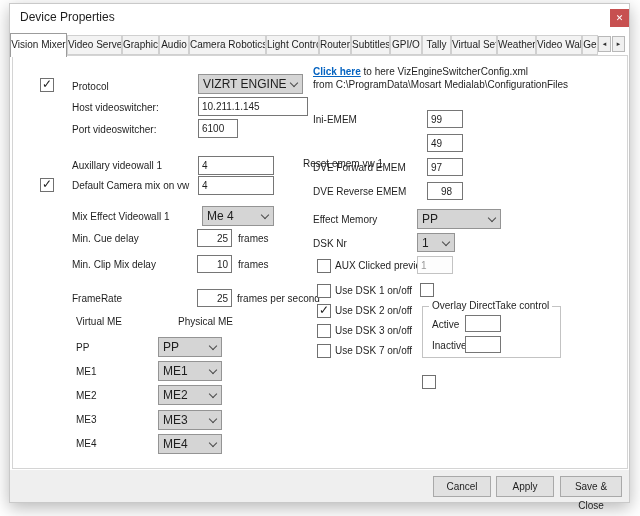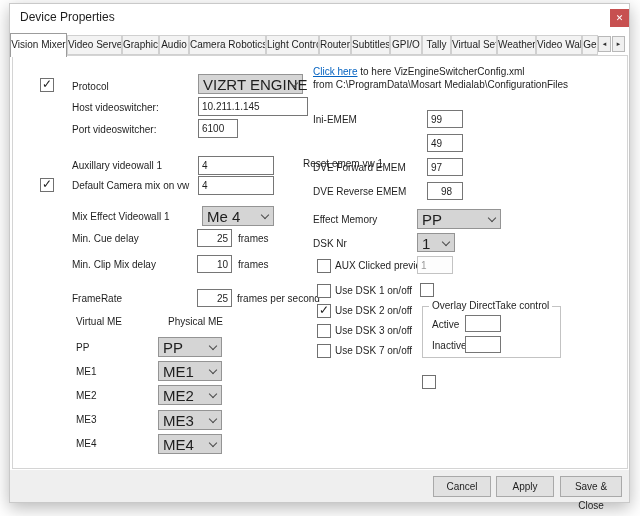--- a/index.html
+++ b/index.html
@@ -25,31 +25,31 @@
                border:1px solid #b8b8b8; box-sizing:border-box; font-size:6px;
                text-align:center; line-height:14px; color:#333; z-index:2; }
   .lbl { position:absolute; font-size:10px; white-space:nowrap; z-index:3; }
   .cb { position:absolute; width:12px; height:12px; border:1px solid #707070;
         background:#fff; box-sizing:content-box; z-index:3; }
   .cb.checked::after { content:"✓"; position:absolute; left:1px; top:-2px;
                        font-size:12px; color:#1e1e1e; }
   .combo { position:absolute; background:#d5d5d5; border:1px solid #949494;
            box-sizing:border-box; z-index:3; }
   .combo .val { position:absolute; left:4px; top:50%; transform:translateY(-50%);
-                font-size:15px; white-space:nowrap;text-align:right; }
+                font-size:12px; white-space:nowrap;text-align:right; }
   .combo .chev { position:absolute; right:5px; top:5px; width:5px; height:5px;
                  border-right:1px solid #4a4a4a; border-bottom:1px solid #4a4a4a;
                  transform:rotate(45deg); }
   .tin { position:absolute; border:1px solid #767676; background:#fff; font-size:10px;
          padding:0 3px; font-family:inherit; color:#1e1e1e; box-sizing:border-box;
          z-index:3; outline:none; }
   .tin.num { text-align:right; }
   .tin:disabled { border-color:#c3c3c3; color:#9a9a9a; background:#fdfdfd; }
   .link-line { position:absolute; font-size:10px; white-space:nowrap; z-index:3; }
-  .link-line a { color:#0563c1; text-decoration:underline; cursor:pointer; }
+  .link-line a { color:#0563c1; text-decoration:underline; cursor:pointer;font-weight:bold; }
   .group { position:absolute; border:1px solid #c3c3c3; box-sizing:border-box; z-index:2; }
   .group-title { position:absolute; background:#fff; padding:0 3px; font-size:10px;
                  white-space:nowrap; z-index:3; }
   .btn { position:absolute; background:#e1e1e1; border:1px solid #a9a9a9; font-size:10px;
          text-align:center; line-height:19px; height:21px; box-sizing:border-box;
          z-index:3; cursor:default; }
 </style>
 </head>
 <body>
 
@@ -109,21 +109,21 @@
 
   <div class="lbl" style="left:72px;top:259px;">Min. Clip Mix delay</div>
   <input class="tin num" style="left: 197px; top: 255px; width: 35px; height: 18px;" value="10">
   <div class="lbl" style="left:238px;top:259px;">frames</div>
 
   <div class="lbl" style="left:72px;top:293px;">FrameRate</div>
   <input class="tin num" style="left: 197px; top: 289px; width: 35px; height: 18px;" value="25">
   <div class="lbl" style="left:237px;top:293px;">frames per second</div>
 
   <div class="lbl" style="left:76px;top:316px;">Virtual ME</div>
-  <div class="lbl" style="left:160px;top:316px;padding-left:8px;">Physical ME</div>
+  <div class="lbl" style="left:170px;top:316px;padding-left:8px;">Physical ME</div>
 
   <div class="lbl" style="left:76px;top:342px;">PP</div>
   <div class="combo" style="left:158px;top:337px;width:64px;height:20px;">
     <span class="val">PP</span>
     <span class="chev"></span>
   </div>
   <div class="lbl" style="left:76px;top:366px;">ME1</div>
   <div class="combo" style="left:158px;top:361px;width:64px;height:20px;">
     <span class="val">ME1</span>
     <span class="chev"></span>

